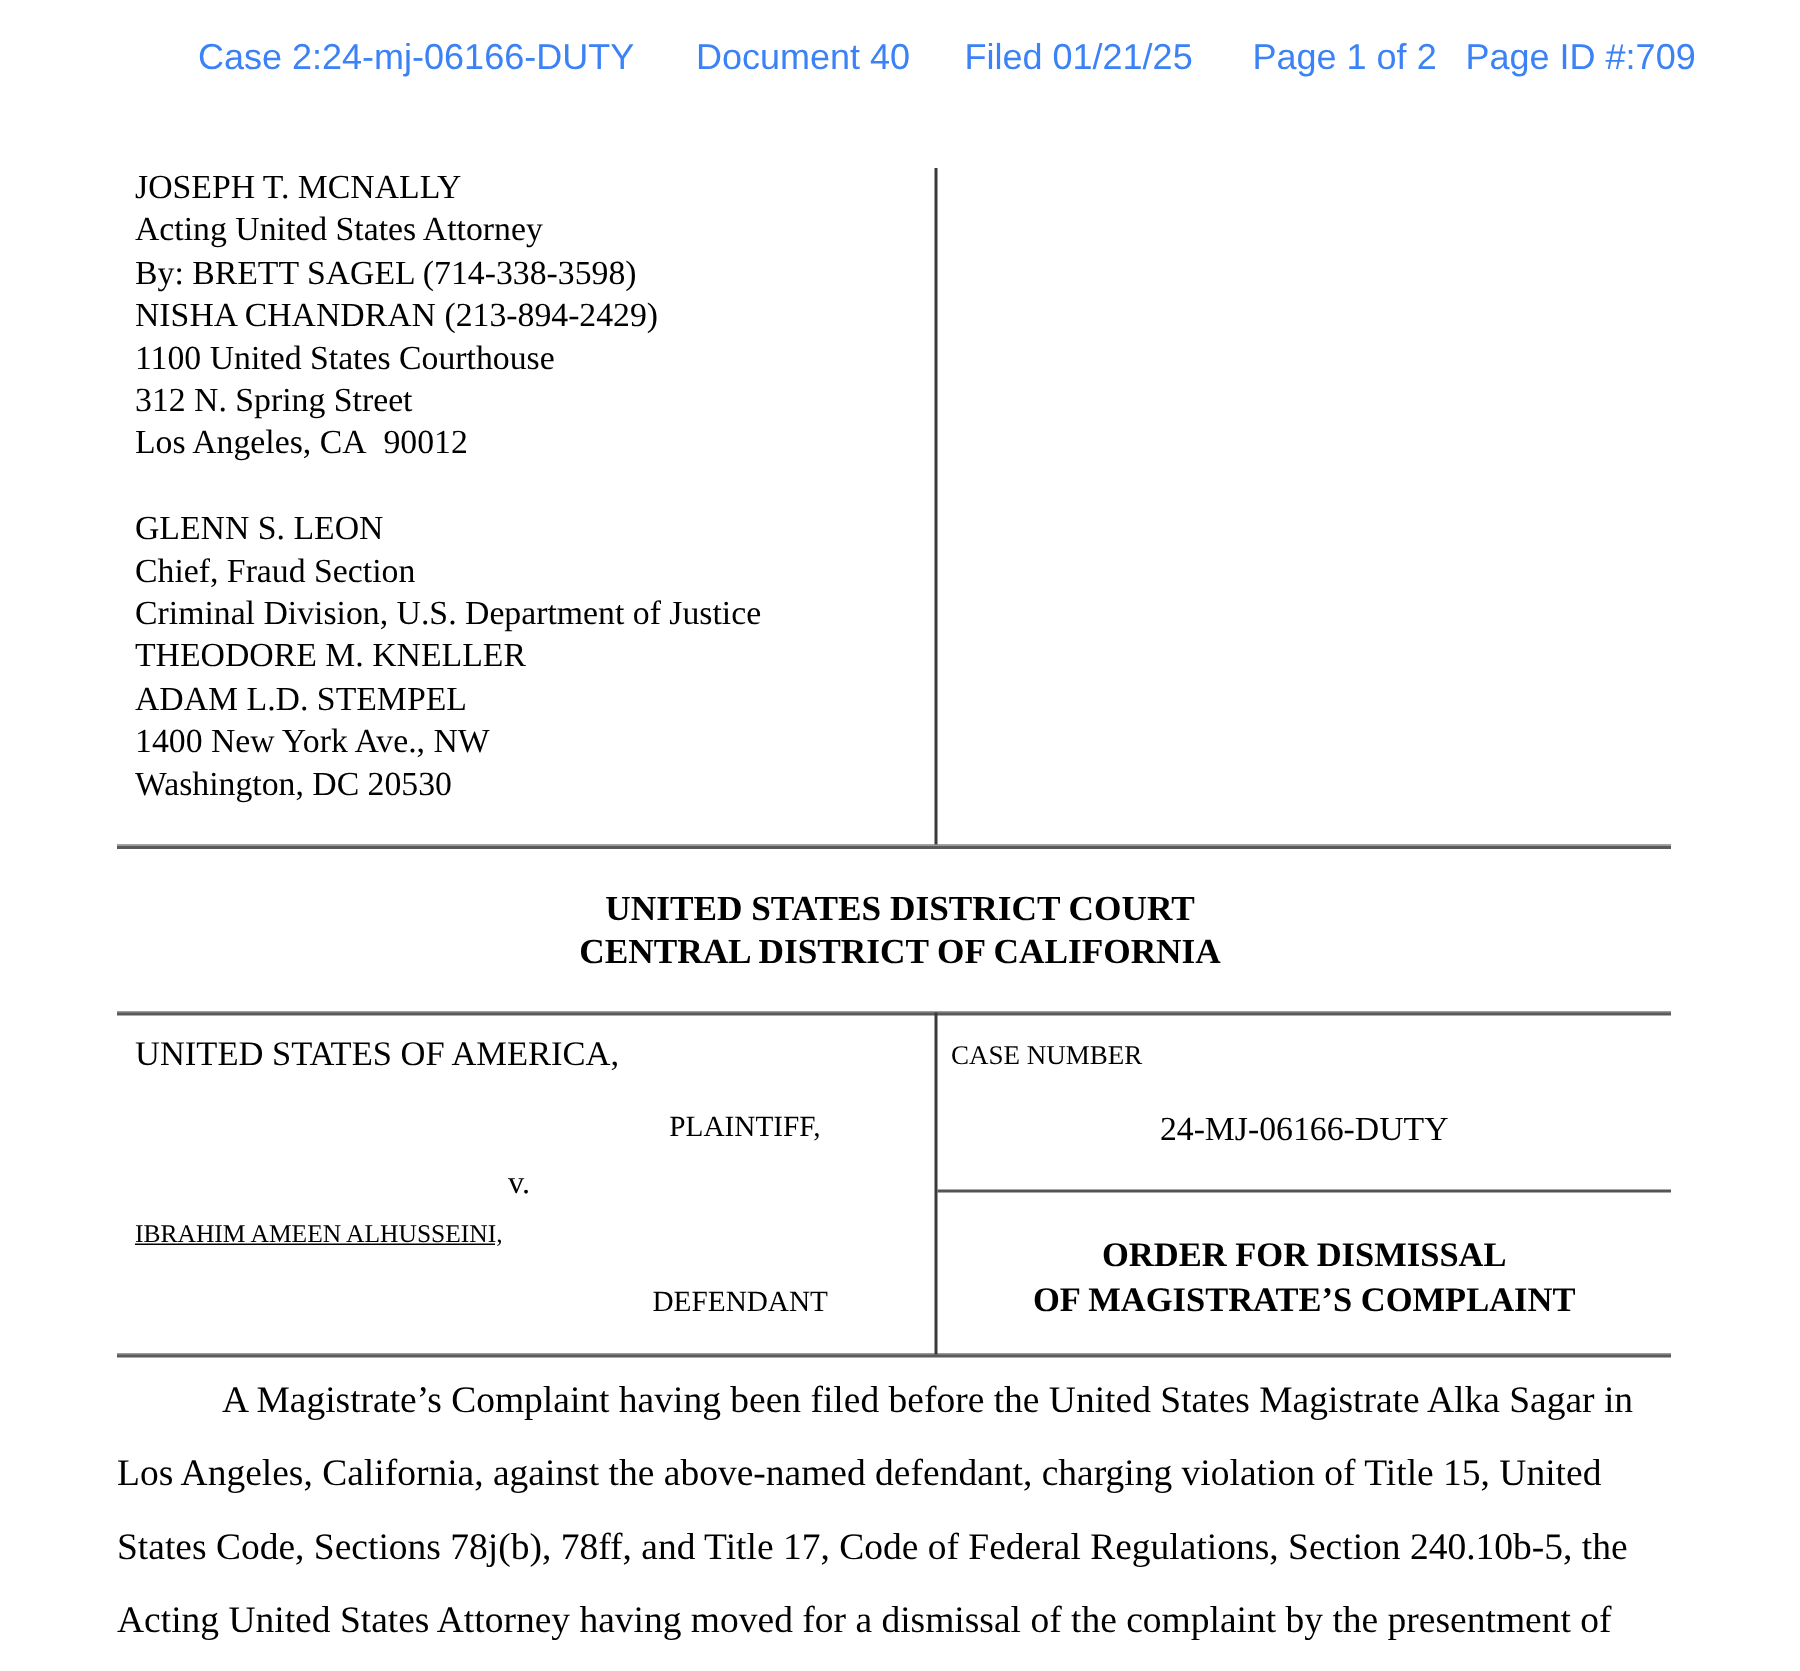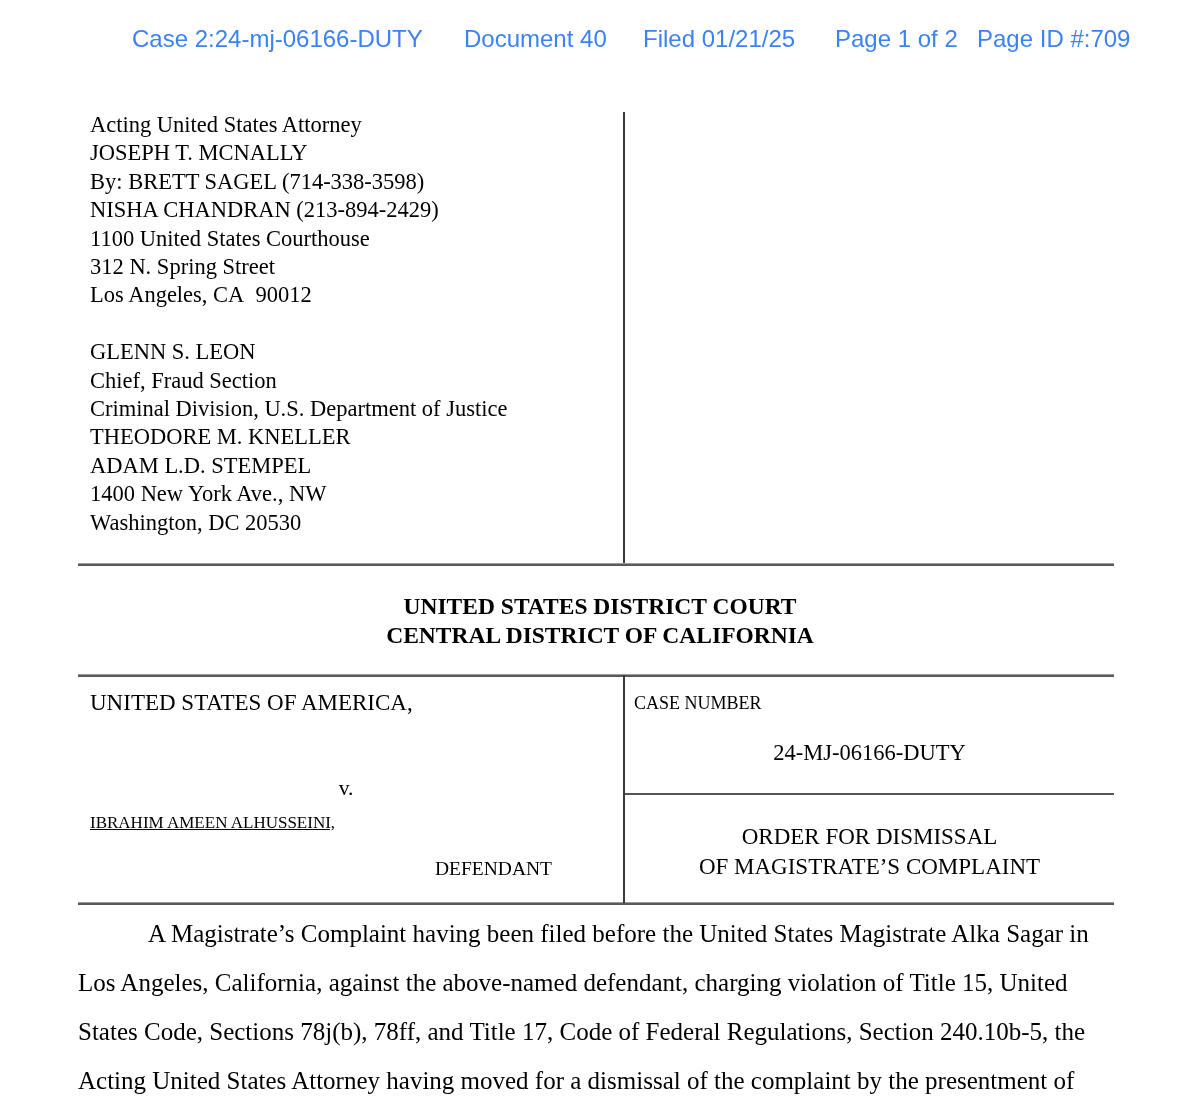--- a/index.html
+++ b/index.html
@@ -103,21 +103,21 @@
   
   .case-number-label {
     position: absolute; left: 634px; top: 693px; font-size: 18px;
   }
   .case-number-value {
     position: absolute; left: 625px; top: 740px; width: 489px;
     text-align: center; font-size: 22.5px;
   }
   .order-title {
     position: absolute; left: 625px; top: 822px; width: 489px;
-    text-align: center; font-weight: normal;
+    text-align: center; font-weight: bold;
     font-size: 23px; line-height: 29.5px;
   }
 
   
   .body-text {
     position: absolute;
     left: 78px; top: 910px; width: 1032px;
     font-size: 25px;
     line-height: 48.9px;
   }
@@ -130,22 +130,22 @@
 
   <div class="pacer-header" style="color: #3b82f6; margin-left: 42px;">
     <span class="hdr-case">Case 2:24-mj-06166-DUTY</span>
     <span class="hdr-doc">Document 40</span>
     <span class="hdr-filed">Filed 01/21/25</span>
     <span class="hdr-page">Page 1 of 2</span>
     <span class="hdr-pageid">Page ID #:709</span>
   </div>
 
   <div class="counsel">
+    <div>JOSEPH T. MCNALLY</div>
     <div>Acting United States Attorney</div>
-    <div>JOSEPH T. MCNALLY</div>
     <div>By: BRETT SAGEL (714-338-3598)</div>
     <div>NISHA CHANDRAN (213-894-2429)</div>
     <div>1100 United States Courthouse</div>
     <div>312 N. Spring Street</div>
     <div>Los Angeles, CA&nbsp; 90012</div>
     <div class="counsel-gap"></div>
     <div>GLENN S. LEON</div>
     <div>Chief, Fraud Section</div>
     <div>Criminal Division, U.S. Department of Justice</div>
     <div>THEODORE M. KNELLER</div>
@@ -161,20 +161,21 @@
     <div>UNITED STATES DISTRICT COURT</div>
     <div>CENTRAL DISTRICT OF CALIFORNIA</div>
   </div>
 
   <div class="caption-rule-top"></div>
   <div class="caption-rule-bottom"></div>
   <div class="caption-vline"></div>
   <div class="caption-right-divider"></div>
 
   <div class="cap-plaintiff">UNITED STATES OF AMERICA,</div>
+  <div class="cap-plaintiff-label">PLAINTIFF,</div>
   <div class="cap-versus">v.</div>
   <div class="cap-defendant">IBRAHIM AMEEN ALHUSSEINI,</div>
   <div class="cap-defendant-label">DEFENDANT</div>
 
   <div class="case-number-label">CASE NUMBER</div>
   <div class="case-number-value">24-MJ-06166-DUTY</div>
   <div class="order-title">
     <div>ORDER FOR DISMISSAL</div>
     <div>OF MAGISTRATE’S COMPLAINT</div>
   </div>

